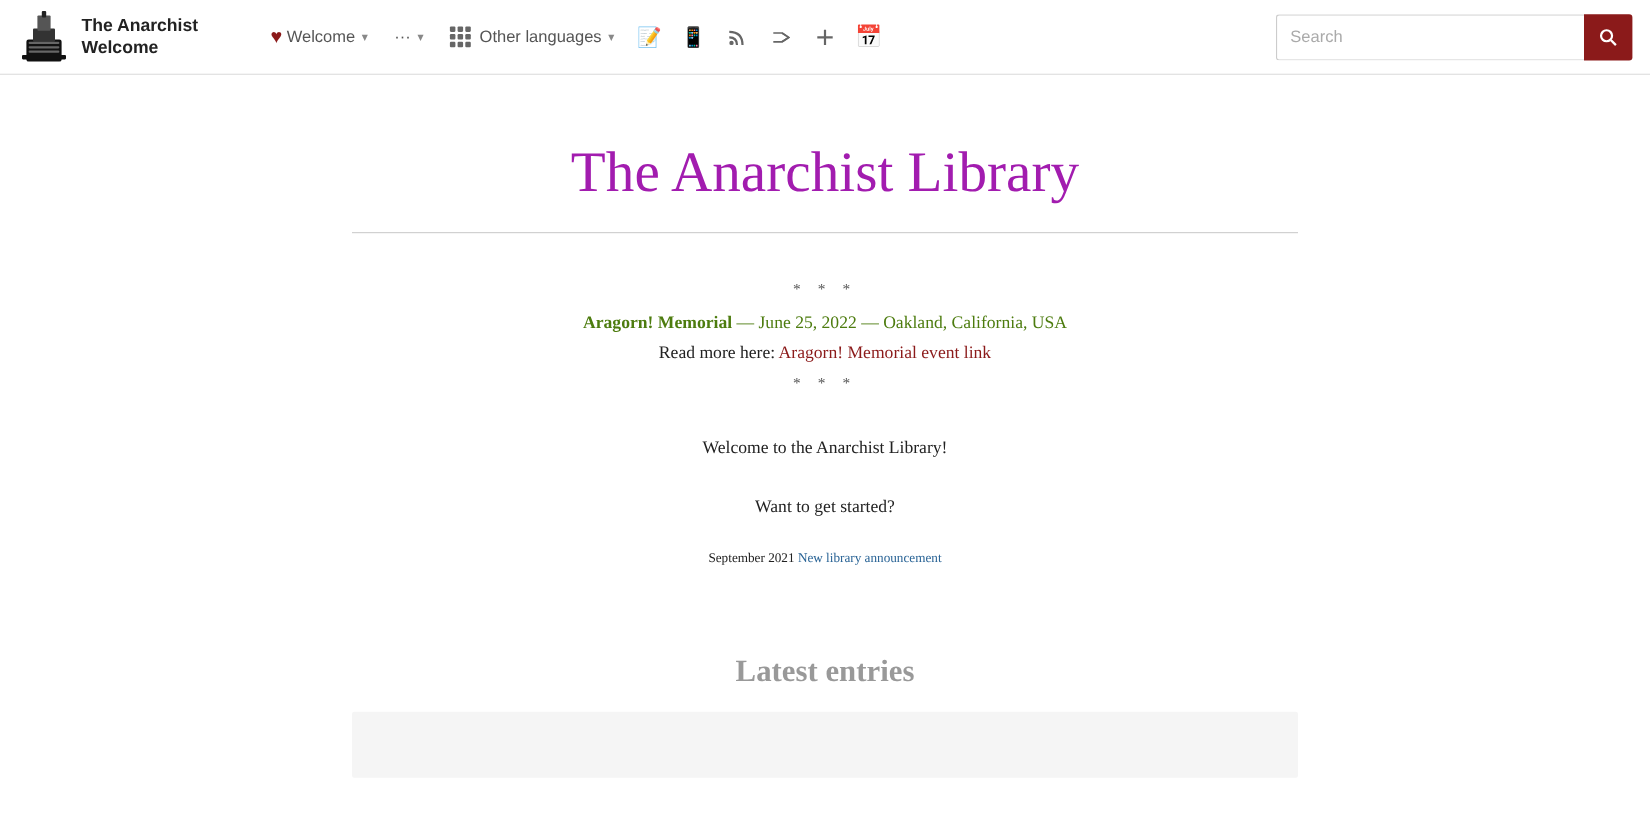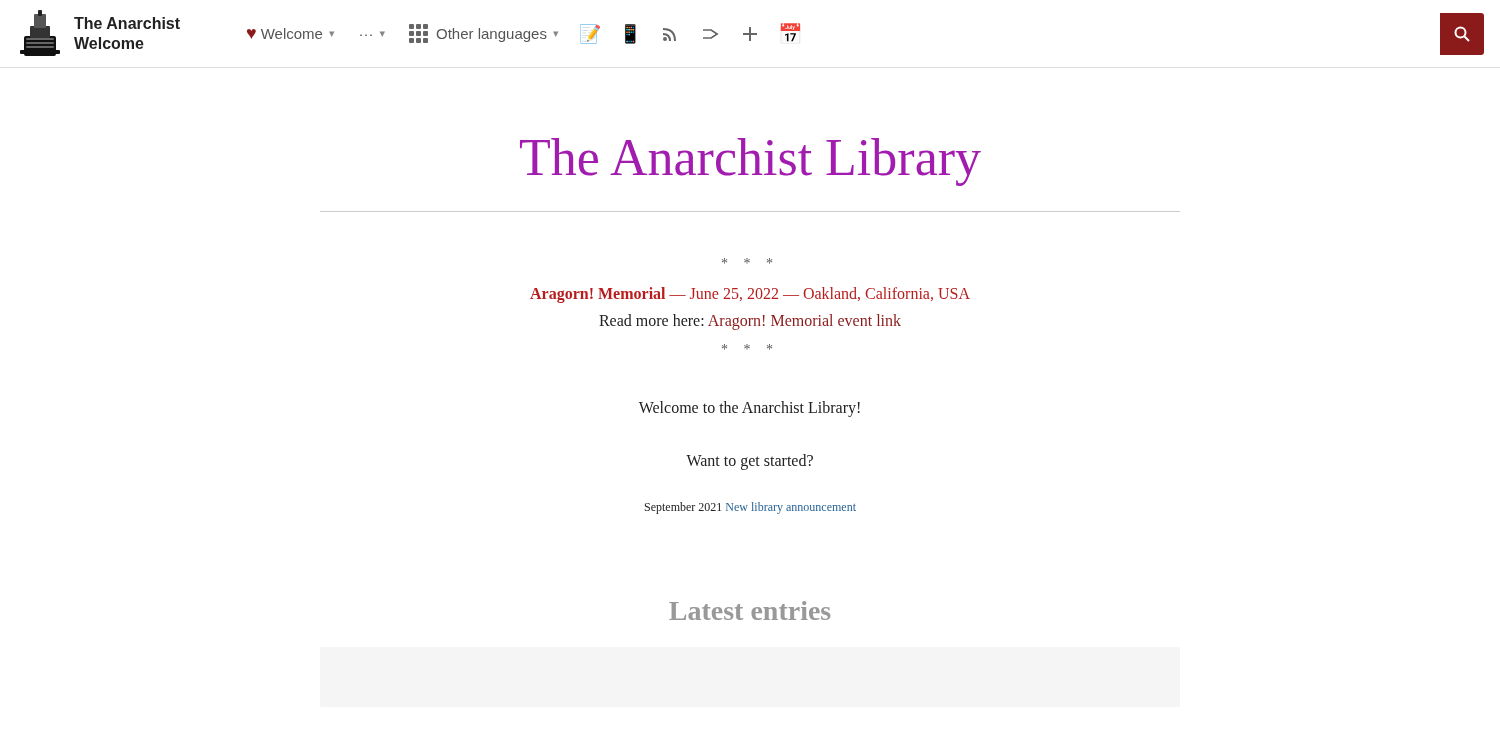--- a/index.html
+++ b/index.html
@@ -124,21 +124,21 @@
       font-size: 16px;
     }
     .stars {
       color: #555;
       letter-spacing: 6px;
       font-size: 14px;
       margin: 4px 0;
     }
     .announcement-main {
       font-size: 16px;
-      color: #b91c1c;
+      color: #4d7c0f;
     }
     .announcement-main strong {
       font-weight: bold;
     }
     .announcement-link {
       color: #8b1a1a;
       text-decoration: none;
     }
 
     .welcome-section {
@@ -274,20 +274,21 @@
         <line x1="9" y1="2" x2="9" y2="16" stroke="#666" stroke-width="2"></line>
         <line x1="2" y1="9" x2="16" y2="9" stroke="#666" stroke-width="2"></line>
       </svg>
     </div>
     <div class="nav-icon-btn" title="Calendar" style="font-size:20px;">
       📅
     </div>
   </div>
 
   <div class="search-area">
+    <input type="text" class="search-input" placeholder="Search" style="">
     <button class="search-btn">
       <svg width="18" height="18" viewBox="0 0 18 18">
         <circle cx="7.5" cy="7.5" r="5" stroke="#fff" stroke-width="2" fill="none"></circle>
         <line x1="11.5" y1="11.5" x2="16" y2="16" stroke="#fff" stroke-width="2"></line>
       </svg>
     </button>
   </div>
 </nav>
 
 <main class="main-content">

